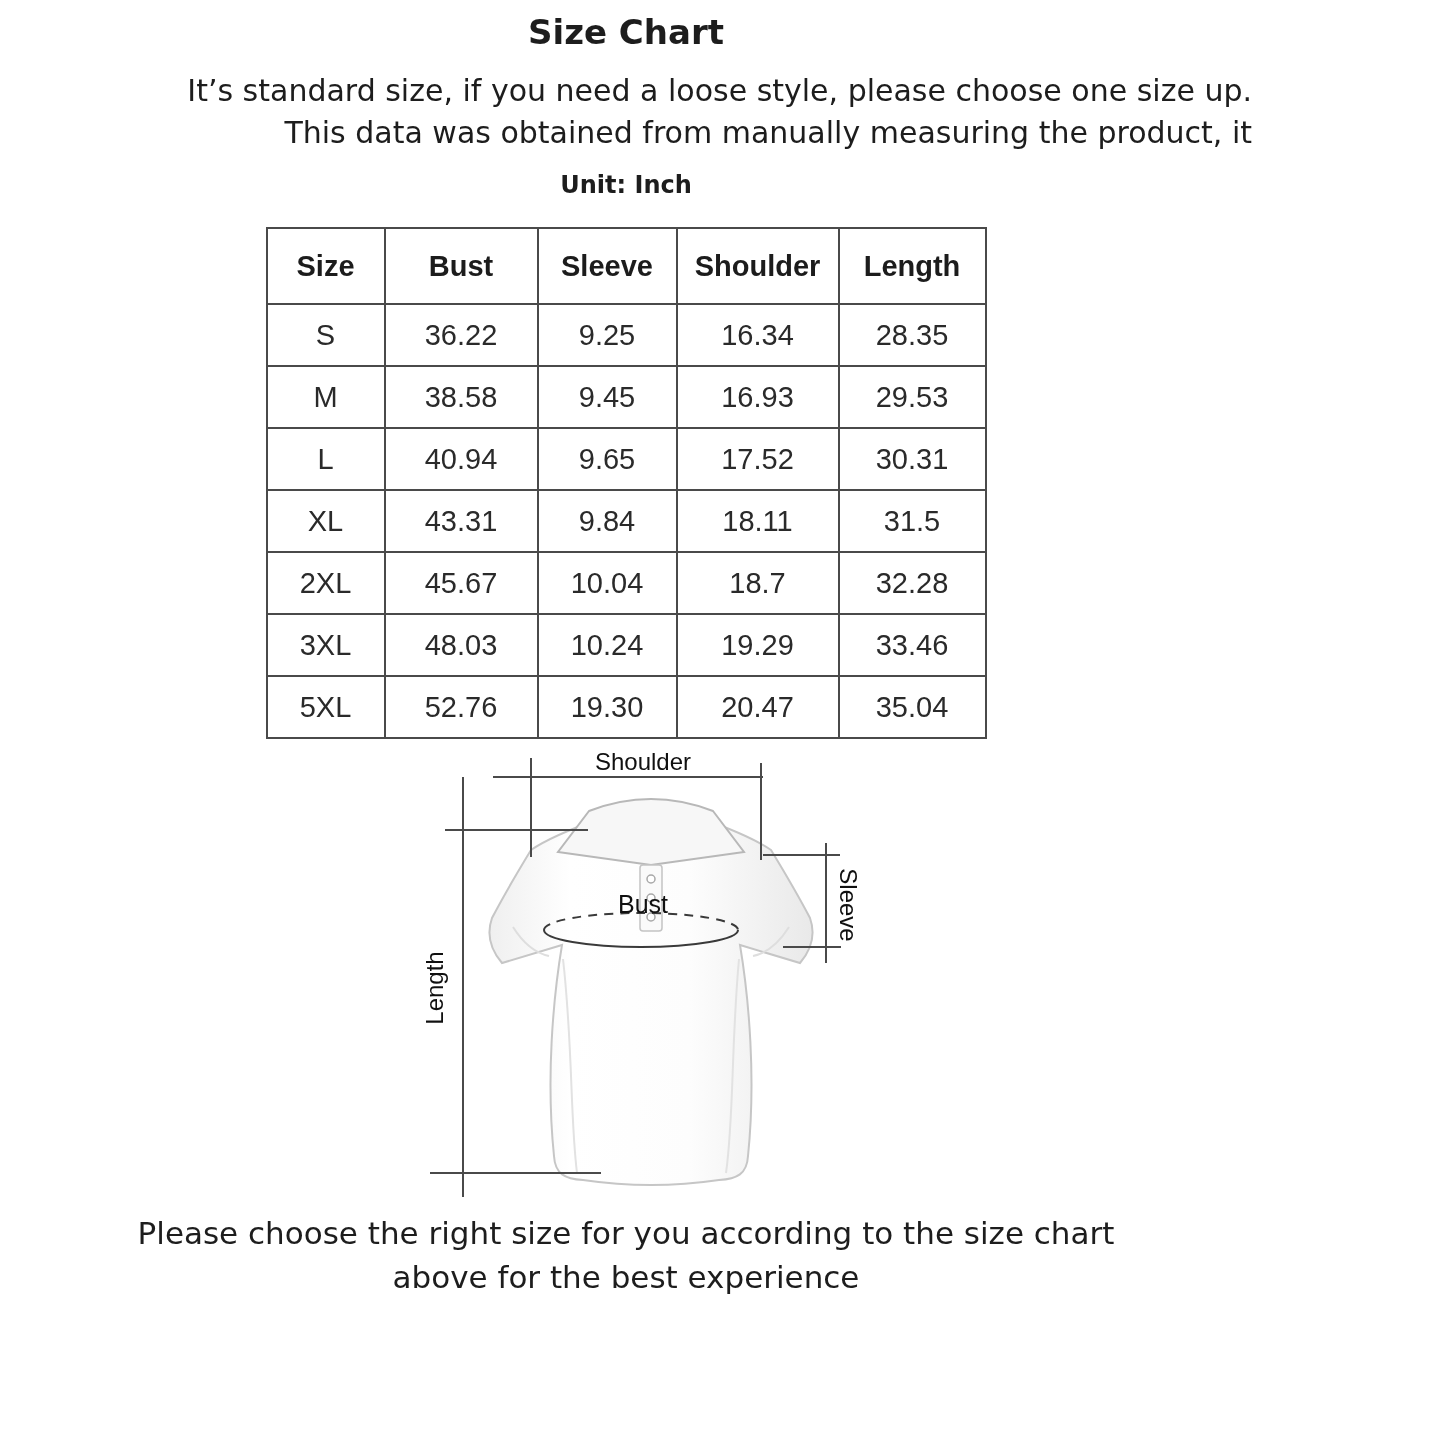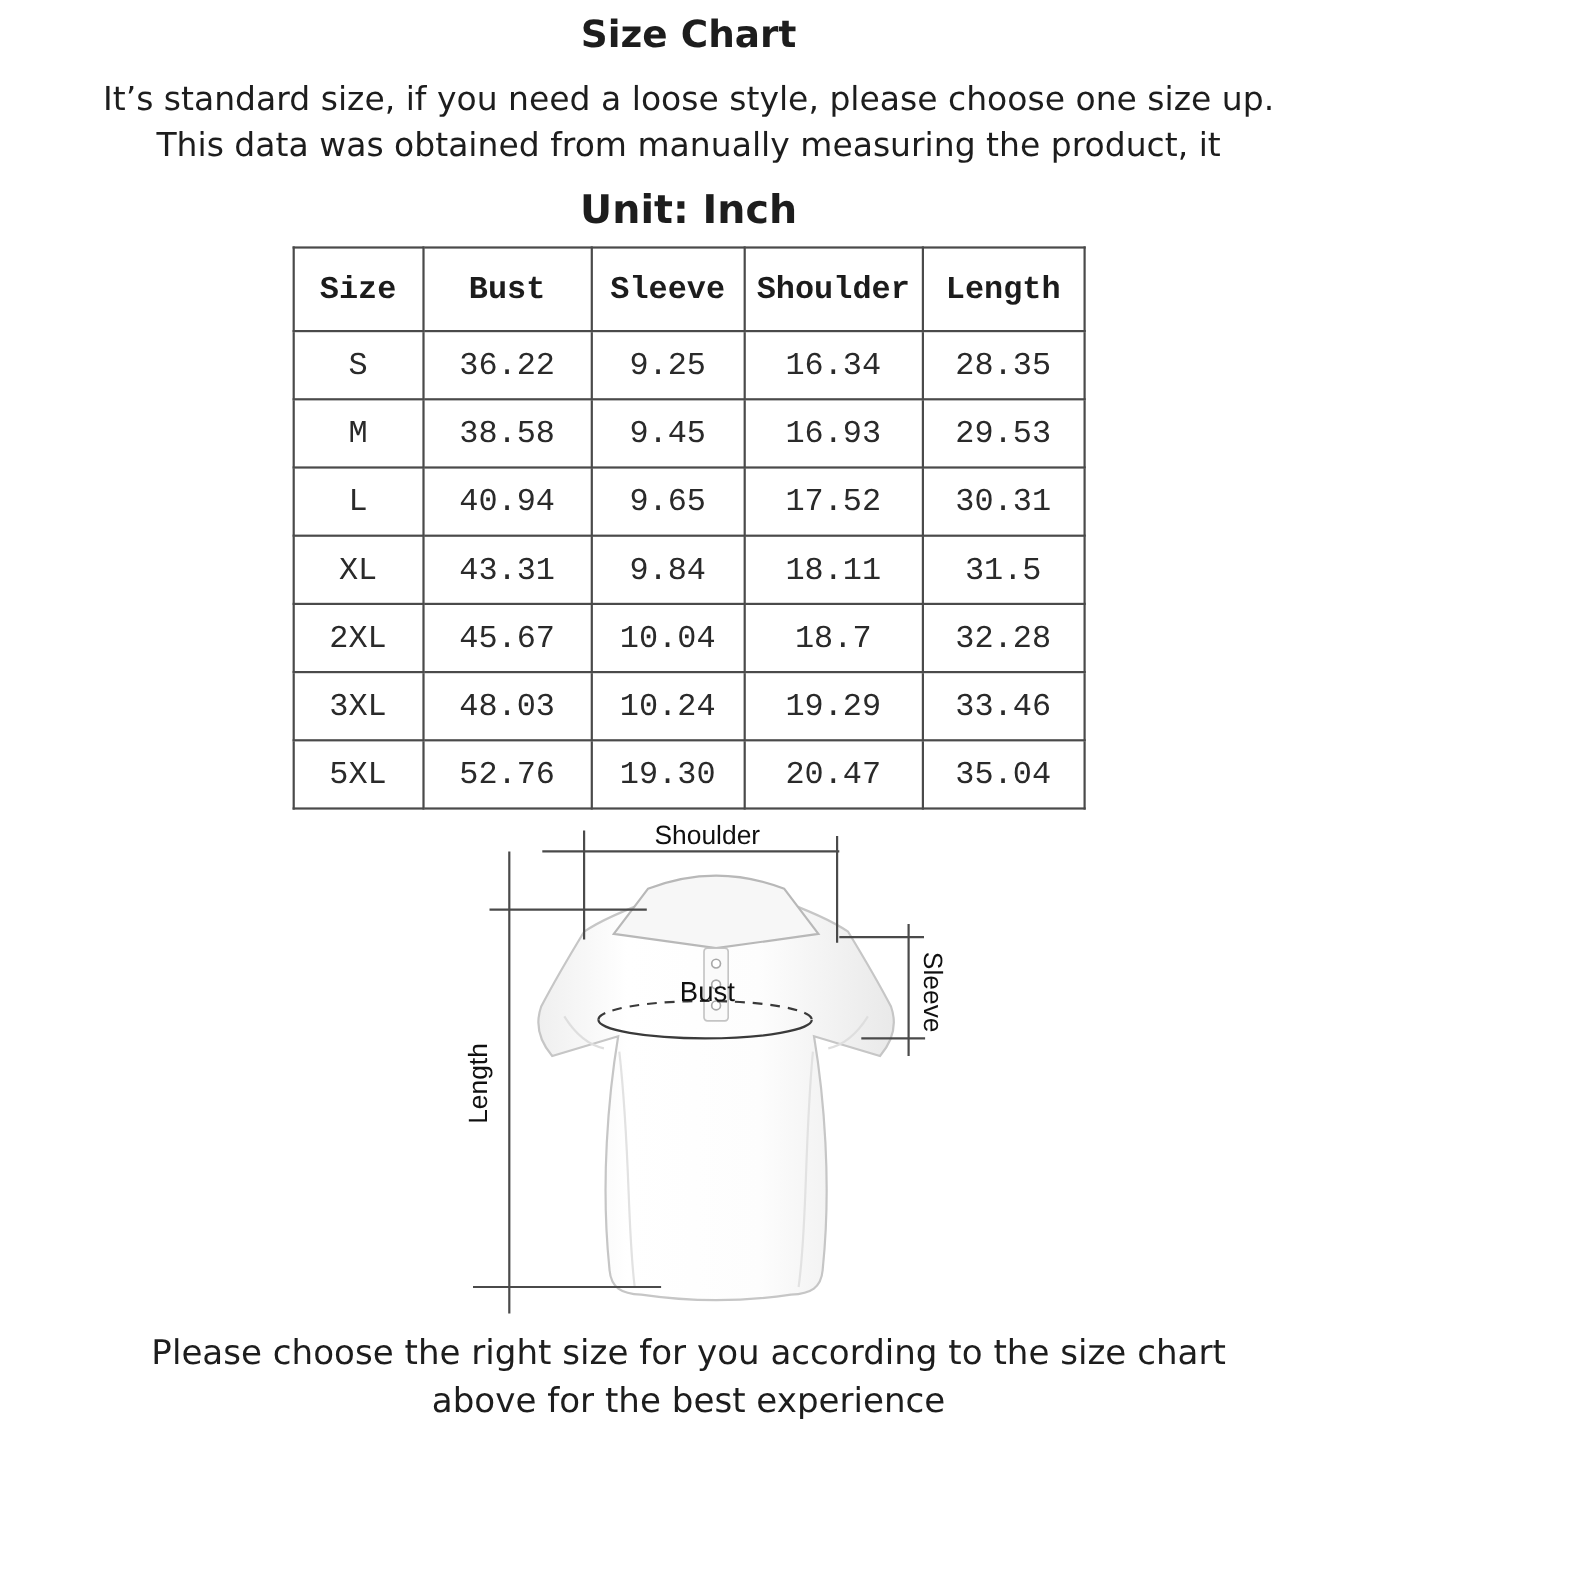--- a/index.html
+++ b/index.html
@@ -3,26 +3,26 @@
 <meta charset="utf-8">
 <style>
   * { margin:0; padding:0; box-sizing:border-box; }
   html,body { width:1445px; height:1445px; background:#ffffff; }
   body { font-family:"DejaVu Sans", sans-serif; color:#1d1d1d; overflow:hidden; }
 
   .page { width:1252px; height:1445px; position:relative; }
 
   .title { padding-top:12px; text-align:center; font-size:34px; font-weight:bold; letter-spacing:0px; }
 
-  .desc { margin-top:18px; text-align:center; font-size:30px; line-height:42px; font-weight:500; }
+  .desc { margin-top:18px; text-align:right; font-size:30px; line-height:42px; font-weight:500; }
 
-  .unit { margin-top:17px; text-align:center; font-size:36px; font-weight:bold; }
+  .unit { margin-top:17px; text-align:center; font-size:24px; font-weight:bold; }
 
-  table.size-table { margin:12px auto 0 auto; border-collapse:collapse; table-layout:fixed;
-    font-family:Liberation Mono, monospace; }
+  table.size-table { margin:28px auto 0 auto; border-collapse:collapse; table-layout:fixed;
+    font-family:Liberation Sans, sans-serif; }
   table.size-table th, table.size-table td {
     border:2px solid #4a4a4a; text-align:center; vertical-align:middle;
     font-size:29px; color:#2a2a2a; overflow:hidden; }
   table.size-table th { height:76px; font-weight:bold; color:#1c1c1c; }
   table.size-table td { height:62px; font-weight:normal; }
 
   .diagram-wrap { width:470px; height:460px; margin:8px auto 0 auto; position:relative; left:22px; }
 
   .footer { margin-top:4px; text-align:center; font-size:31px; line-height:44px; font-weight:500; }
 

